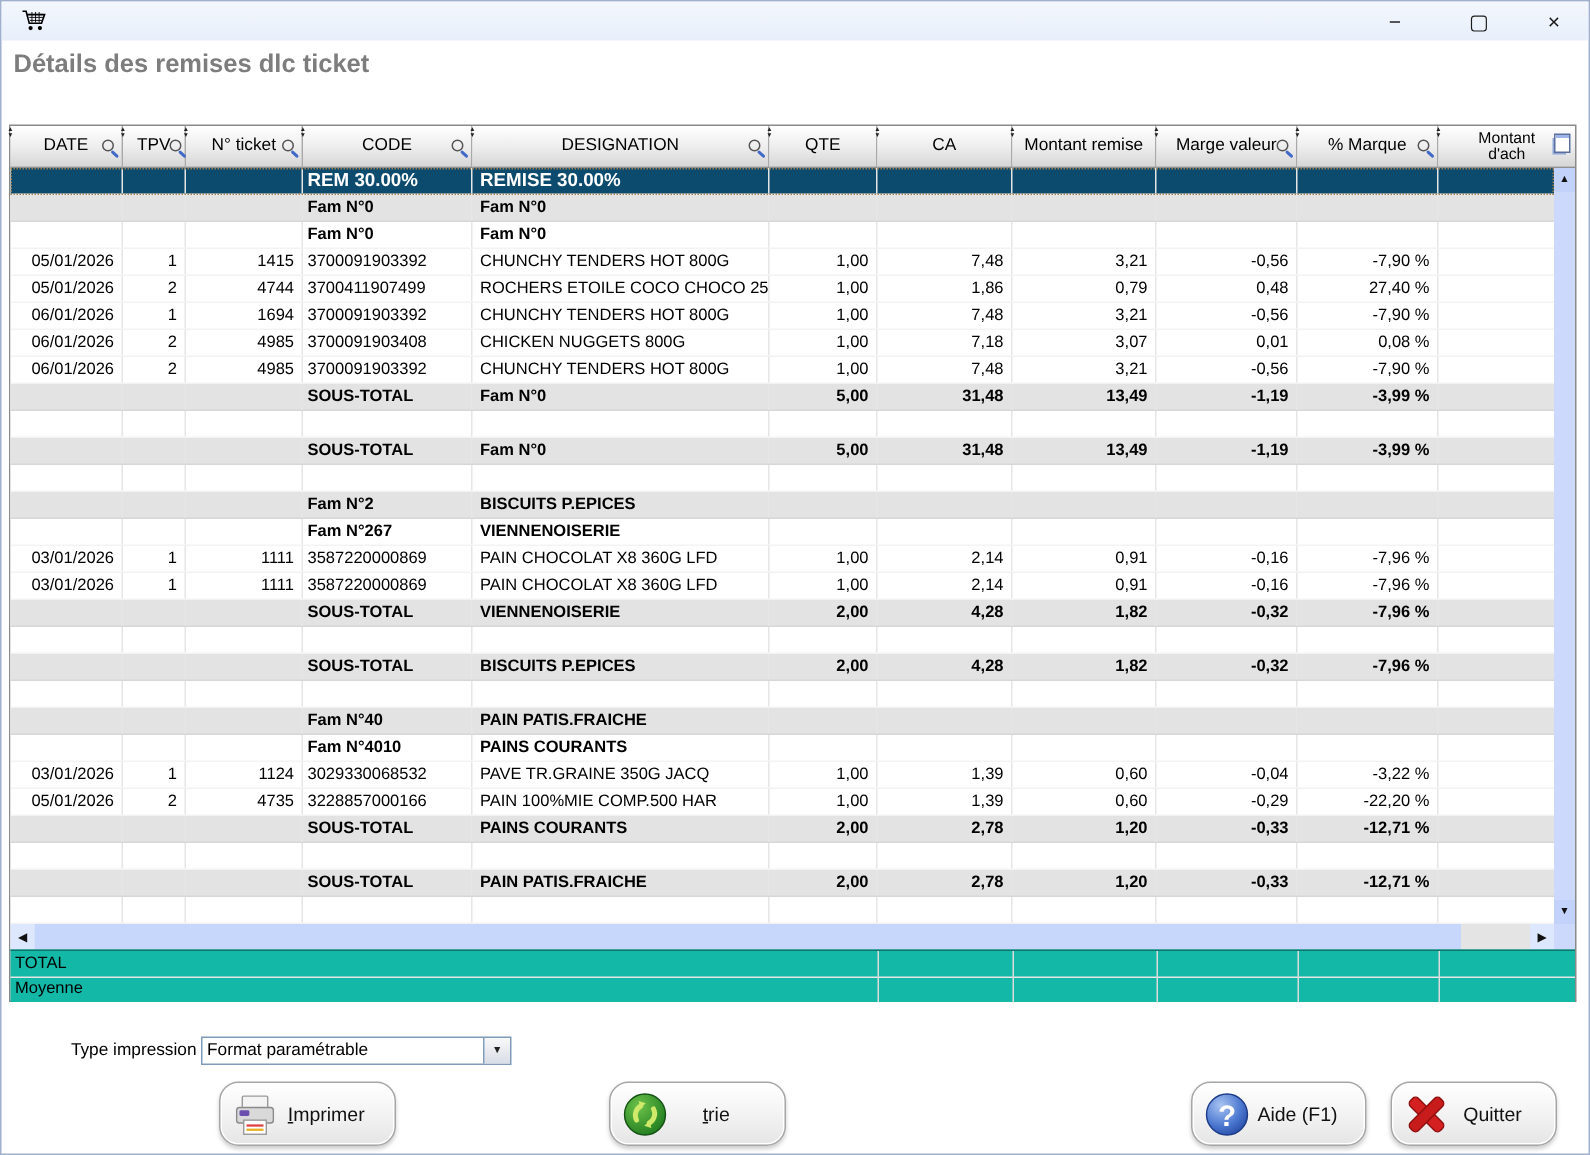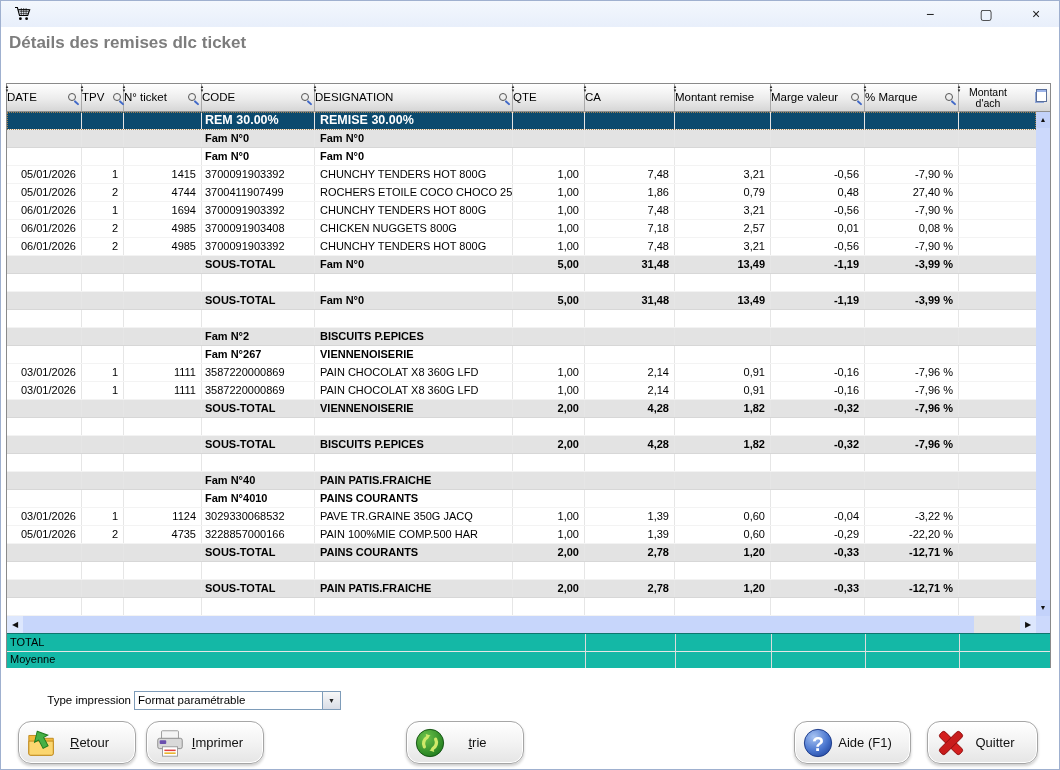--- a/index.html
+++ b/index.html
@@ -12,21 +12,21 @@
   .wctl{position:absolute;top:0;width:34px;height:26px;text-align:center;line-height:26px;
         font-size:14px;color:#1a1a1a;cursor:default;}
   .wctl.min{right:112px}.wctl.max{right:56px}.wctl.cls{right:6px}
   
   .pagetitle{position:absolute;left:8px;top:32px;font-size:17px;font-weight:bold;color:#7d7d7d;}
   
   .panel{position:absolute;left:5px;top:82px;width:1045px;height:585px;border:1px solid #8a8a8a;
          box-sizing:border-box;background:#fff;}
   .ghead{position:absolute;left:0;top:0;width:1043px;height:28px;display:flex;}
   .hcell{position:relative;box-sizing:border-box;height:28px;display:flex;align-items:center;
-         font-size:11.5px;color:#000;
+         justify-content:center;font-size:11.5px;color:#000;
          background:linear-gradient(#ffffff,#ececec 55%,#d6d6d6);
          border-right:1px solid #a9a9a9;border-bottom:1px solid #8f8f8f;}
   .hlabel{white-space:nowrap;line-height:11px;text-align:center;}
   .handle{position:absolute;left:-4px;top:0px;width:8px;text-align:center;color:#222;z-index:3;}
   .handle i{display:block;font-style:normal;font-size:5px;line-height:4px;}
   .mag{position:absolute;right:5px;top:9px;width:6px;height:6px;border:1px solid #555;
        border-radius:50%;}
   .mag::after{content:"";position:absolute;left:6px;top:6px;width:6px;height:2px;background:#4169c8;
        transform:rotate(43deg);transform-origin:0 0;border-radius:1px;}
   .sheet{position:absolute;right:3px;top:5px;width:9px;height:11px;background:#fff;
@@ -273,21 +273,21 @@
           <div class="cell c10"></div>
         </div>
         <div class="grow">
           <div class="cell c0">06/01/2026</div>
           <div class="cell c1">2</div>
           <div class="cell c2">4985</div>
           <div class="cell c3">3700091903408</div>
           <div class="cell c4">CHICKEN NUGGETS 800G</div>
           <div class="cell c5">1,00</div>
           <div class="cell c6">7,18</div>
-          <div class="cell c7">2,57</div>
+          <div class="cell c7">3,07</div>
           <div class="cell c8">0,01</div>
           <div class="cell c9">0,08 %</div>
           <div class="cell c10"></div>
         </div>
         <div class="grow">
           <div class="cell c0">06/01/2026</div>
           <div class="cell c1">2</div>
           <div class="cell c2">4985</div>
           <div class="cell c3">3700091903392</div>
           <div class="cell c4">CHUNCHY TENDERS HOT 800G</div>
@@ -582,32 +582,20 @@
       <div class="vline" style="left:952px"></div>
     </div>
   </div>
 
   <div class="printlbl">Type impression</div>
   <div class="combo">
     <span class="val">Format paramétrable</span>
     <span class="drop">▼</span>
   </div>
 
-  <div class="btn" id="btn-retour">
-    <span class="ic">
-      <svg width="32" height="32" viewBox="0 0 34 34">
-        <path d="M3 9 h10 l3 3 h13 v16 a2 2 0 0 1 -2 2 H5 a2 2 0 0 1 -2 -2 z" fill="#f2b93c" stroke="#c08a1e"></path>
-        <path d="M3 15 h26 v13 a2 2 0 0 1 -2 2 H5 a2 2 0 0 1 -2 -2 z" fill="#fbd66f" stroke="#c08a1e"></path>
-        <g transform="rotate(-28 18 16)">
-          <path d="M18 3 l8 9 h-5 v10 h-6 V12 h-5 z" fill="#46b046" stroke="#1d7a1d" stroke-width="1"></path>
-        </g>
-      </svg>
-    </span>
-    <span class="bl"><u>R</u><span>etour</span></span>
-  </div>
 
   <div class="btn" id="btn-imprimer">
     <span class="ic">
       <svg width="32" height="32" viewBox="0 0 34 34">
         <rect x="8" y="4" width="18" height="9" rx="1" fill="#f4f4f4" stroke="#9a9a9a"></rect>
         <rect x="4" y="12" width="26" height="11" rx="2" fill="#d9d9d9" stroke="#8a8a8a"></rect>
         <rect x="6" y="14" width="7" height="4" rx="1" fill="#6a4fae"></rect>
         <rect x="9" y="21" width="16" height="10" fill="#ffffff" stroke="#9a9a9a"></rect>
         <rect x="11" y="24" width="12" height="1.6" fill="#e04040"></rect>
         <rect x="11" y="27" width="12" height="1.6" fill="#e8b020"></rect>

